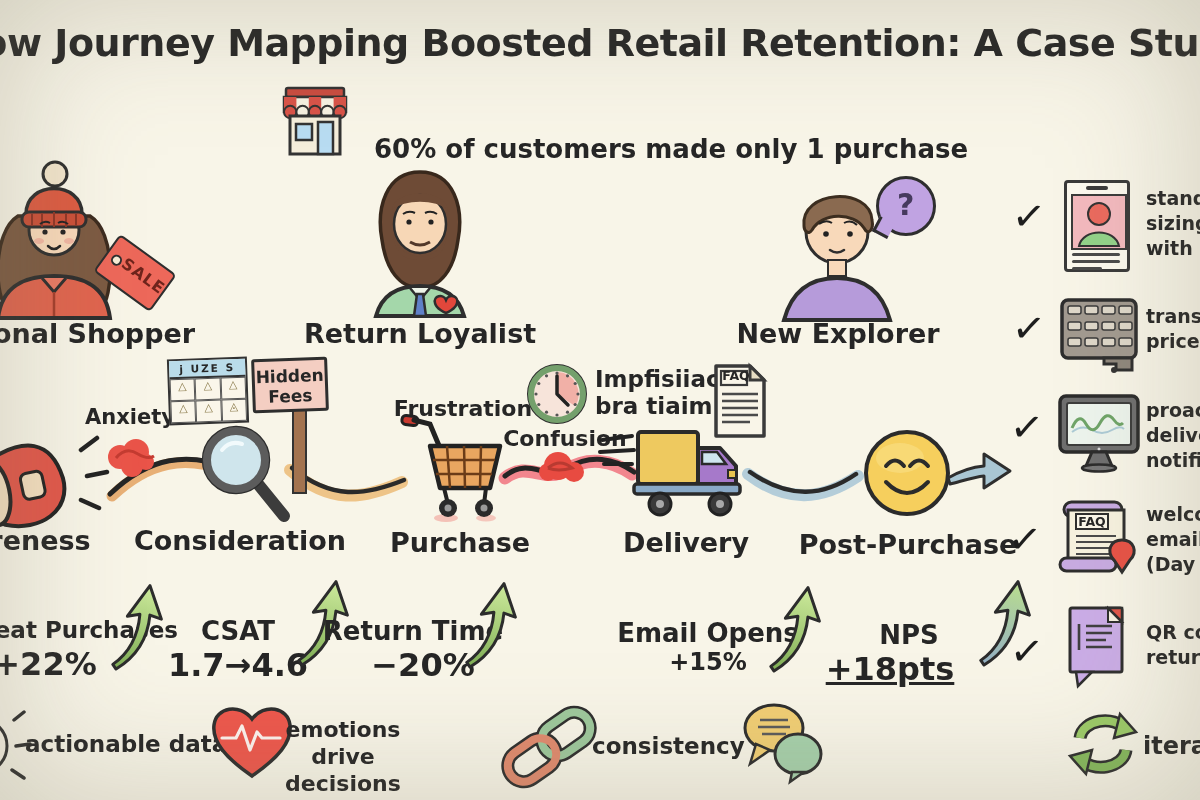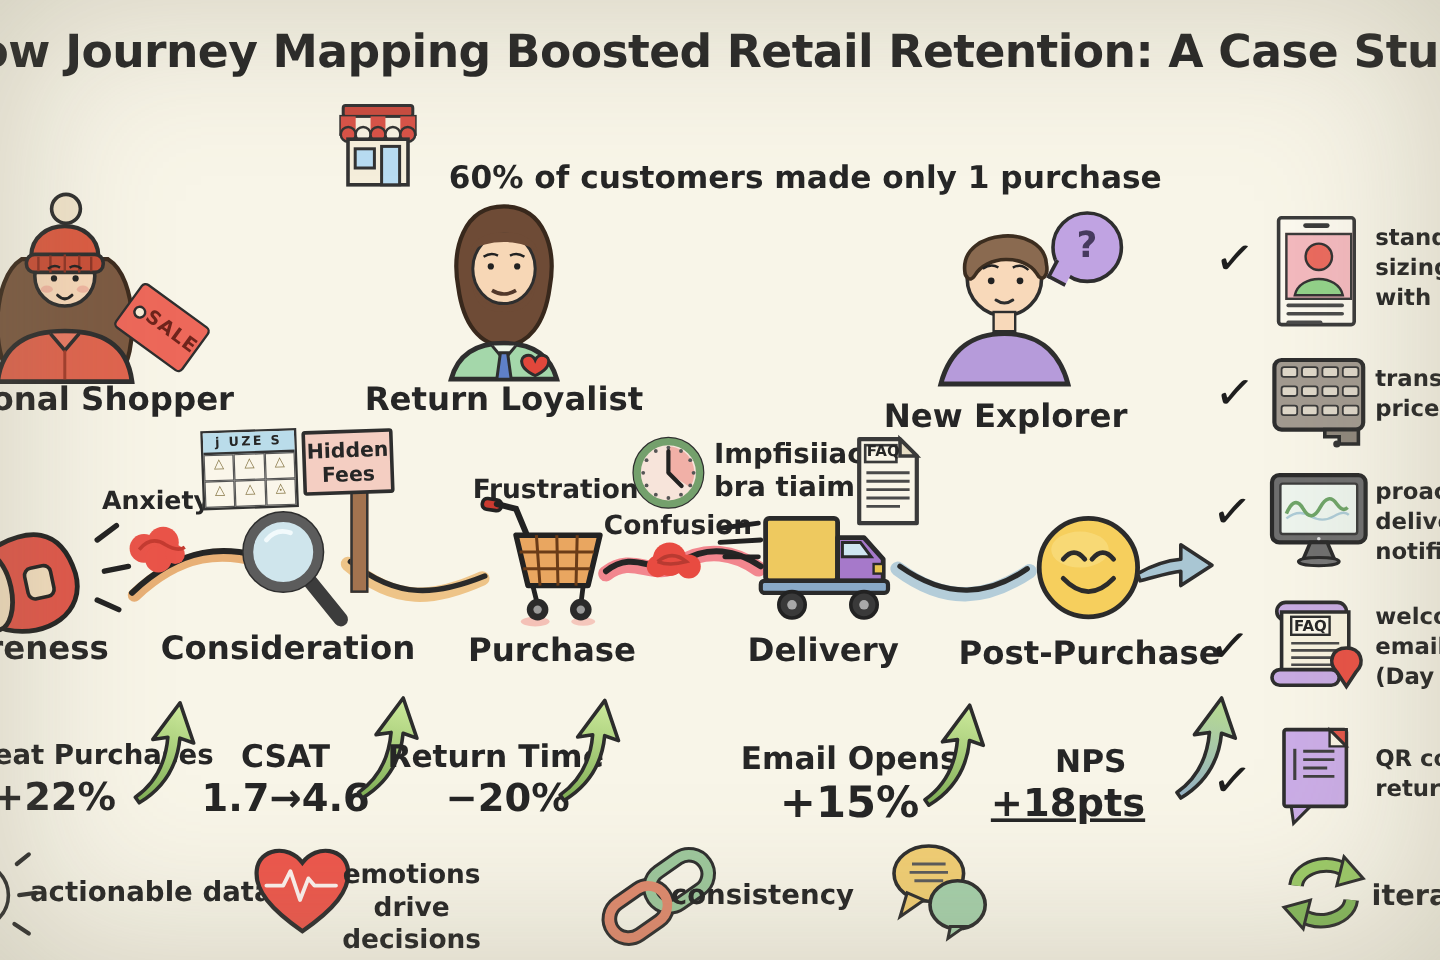--- a/index.html
+++ b/index.html
@@ -99,21 +99,21 @@
       <circle cx="84" cy="62" r="2.8" fill="#222"></circle>
     <path d="M53,52 q7,-5 13,-1 M78,51 q7,-4 13,2" stroke="#222" stroke-width="2" fill="none"></path>
     <path d="M64,78 q7,5 14,0" stroke="#2e2e2e" stroke-width="2.5" fill="none" stroke-linecap="round"></path>
     <rect x="62" y="88" width="18" height="16" fill="#f8d9ba" stroke="#2e2e2e" stroke-width="2"></rect>
     <path d="M18,148 C26,118 46,106 71,106 C96,106 116,118 124,148 Z" fill="#b69bda" stroke="#2e2e2e" stroke-width="4"></path>
   </svg>
   <div class="abs" style="left:876px;top:176px;width:54px;height:54px;background:#c0a3e2;border:3px solid #2e2e2e;border-radius:50%;">
     <span class="abs" style="left:-4px;top:40px;width:14px;height:14px;background:#c0a3e2;border-left:3px solid #2e2e2e;border-bottom:3px solid #2e2e2e;transform:rotate(28deg);"></span>
     <span class="abs t" style="left:18px;top:9px;font-size:30px;color:#463a5e;">?</span>
   </div>
-  <div class="abs t ctr" style="left:688px;top:332px;width:300px;font-size:27px;text-align:center;">New Explorer</div>
+  <div class="abs t ctr" style="left:688px;top:318px;width:300px;font-size:27px;text-align:center;">New Explorer</div>
 
   <svg class="abs" style="left:0;top:360px;" width="1010" height="200" viewBox="0 0 1010 200">
     <path d="M112,136 C150,100 186,96 224,110" stroke="#e8b076" stroke-width="11" fill="none" stroke-linecap="round"></path>
     <path d="M110,134 C150,96 188,92 230,108" stroke="#252525" stroke-width="5" fill="none" stroke-linecap="round"></path>
     <g fill="#ea5449">
       <circle cx="120" cy="97" r="12"></circle>
         <circle cx="136" cy="92" r="13"></circle>
         <circle cx="132" cy="106" r="11"></circle>
         <circle cx="146" cy="102" r="8"></circle>
     </g>
@@ -260,21 +260,21 @@
     <path d="M10,90 C24,76 30,58 28,36 L16,40 L33,6 L50,37 L38,35 C40,60 30,80 14,94 Z" fill="url(#gArrow)" stroke="#2c2c2c" stroke-width="3" stroke-linejoin="round"></path>
   </svg>
 
   <div class="abs t ctr" style="left:263px;top:617px;width:300px;font-size:26px;">Return Time</div>
   <div class="abs t ctr" style="left:273px;top:647px;width:300px;font-size:32px;">−20%</div>
   <svg class="abs" style="left:464px;top:576px;transform:rotate(10deg);" width="54" height="94" viewBox="0 0 54 94">
     <path d="M10,90 C24,76 30,58 28,36 L16,40 L33,6 L50,37 L38,35 C40,60 30,80 14,94 Z" fill="url(#gArrow)" stroke="#2c2c2c" stroke-width="3" stroke-linejoin="round"></path>
   </svg>
 
   <div class="abs t ctr" style="left:558px;top:619px;width:300px;font-size:26px;">Email Opens</div>
-  <div class="abs t ctr" style="left:558px;top:649px;width:300px;font-size:36px;text-align:center;">+15%</div>
+  <div class="abs t ctr" style="left:558px;top:649px;width:300px;font-size:24px;text-align:center;">+15%</div>
   <svg class="abs" style="left:768px;top:580px;transform:rotate(10deg);" width="54" height="94" viewBox="0 0 54 94">
     <path d="M10,90 C24,76 30,58 28,36 L16,40 L33,6 L50,37 L38,35 C40,60 30,80 14,94 Z" fill="url(#gArrow)" stroke="#2c2c2c" stroke-width="3" stroke-linejoin="round"></path>
   </svg>
 
   <div class="abs t ctr" style="left:759px;top:621px;width:300px;font-size:26px;">NPS</div>
   <div class="abs t ctr" style="left:740px;top:651px;width:300px;font-size:32px;text-decoration:underline;">+18pts</div>
   <svg class="abs" style="left:978px;top:574px;transform:rotate(10deg);" width="54" height="94" viewBox="0 0 54 94">
     <path d="M10,90 C24,76 30,58 28,36 L16,40 L33,6 L50,37 L38,35 C40,60 30,80 14,94 Z" fill="url(#gArrowB)" stroke="#2c2c2c" stroke-width="3" stroke-linejoin="round"></path>
   </svg>
 
@@ -379,21 +379,21 @@
     <path d="M16,40 L30,40 L36,28 L44,52 L51,34 L56,40 L74,40" stroke="#fdf3ef" stroke-width="3.2" fill="none" stroke-linejoin="round" stroke-linecap="round"></path>
   </svg>
   <div class="abs t ctr" style="left:267px;top:716px;width:152px;font-size:22px;line-height:27px;white-space:normal;">emotions drive decisions</div>
 
   <svg class="abs" style="left:496px;top:708px;" width="110" height="80" viewBox="0 0 110 80">
     <rect x="44" y="10" width="52" height="32" rx="16" fill="none" stroke="#2e2e2e" stroke-width="13" transform="rotate(-35 70 26)"></rect>
     <rect x="10" y="36" width="52" height="32" rx="16" fill="none" stroke="#2e2e2e" stroke-width="13" transform="rotate(-35 36 52)"></rect>
     <rect x="44" y="10" width="52" height="32" rx="16" fill="none" stroke="#9dc89c" stroke-width="8" transform="rotate(-35 70 26)"></rect>
     <rect x="10" y="36" width="52" height="32" rx="16" fill="none" stroke="#e08a6e" stroke-width="8" transform="rotate(-35 36 52)"></rect>
   </svg>
-  <div class="abs t" style="left:559px;top:733px;font-size:23px;text-align:center;">consistency</div>
+  <div class="abs t" style="left:592px;top:733px;font-size:23px;text-align:center;">consistency</div>
 
   <svg class="abs" style="left:740px;top:700px;" width="88" height="84" viewBox="0 0 88 84">
     <ellipse cx="34" cy="28" rx="29" ry="23" fill="#f1ce74" stroke="#2e2e2e" stroke-width="3"></ellipse>
     <path d="M16,44 L10,64 L30,50 Z" fill="#f1ce74" stroke="#2e2e2e" stroke-width="2.5"></path>
     <path d="M20,20 L48,20 M18,27 L50,27 M22,34 L46,34" stroke="#5a5a5a" stroke-width="2.4"></path>
     <ellipse cx="58" cy="54" rx="23" ry="20" fill="#a6d0ab" stroke="#2e2e2e" stroke-width="3"></ellipse>
     <path d="M52,72 L50,82 L64,72 Z" fill="#a6d0ab" stroke="#2e2e2e" stroke-width="2.5"></path>
   </svg>
 
   <svg class="abs" style="left:1068px;top:708px;" width="70" height="72" viewBox="0 0 70 72">

